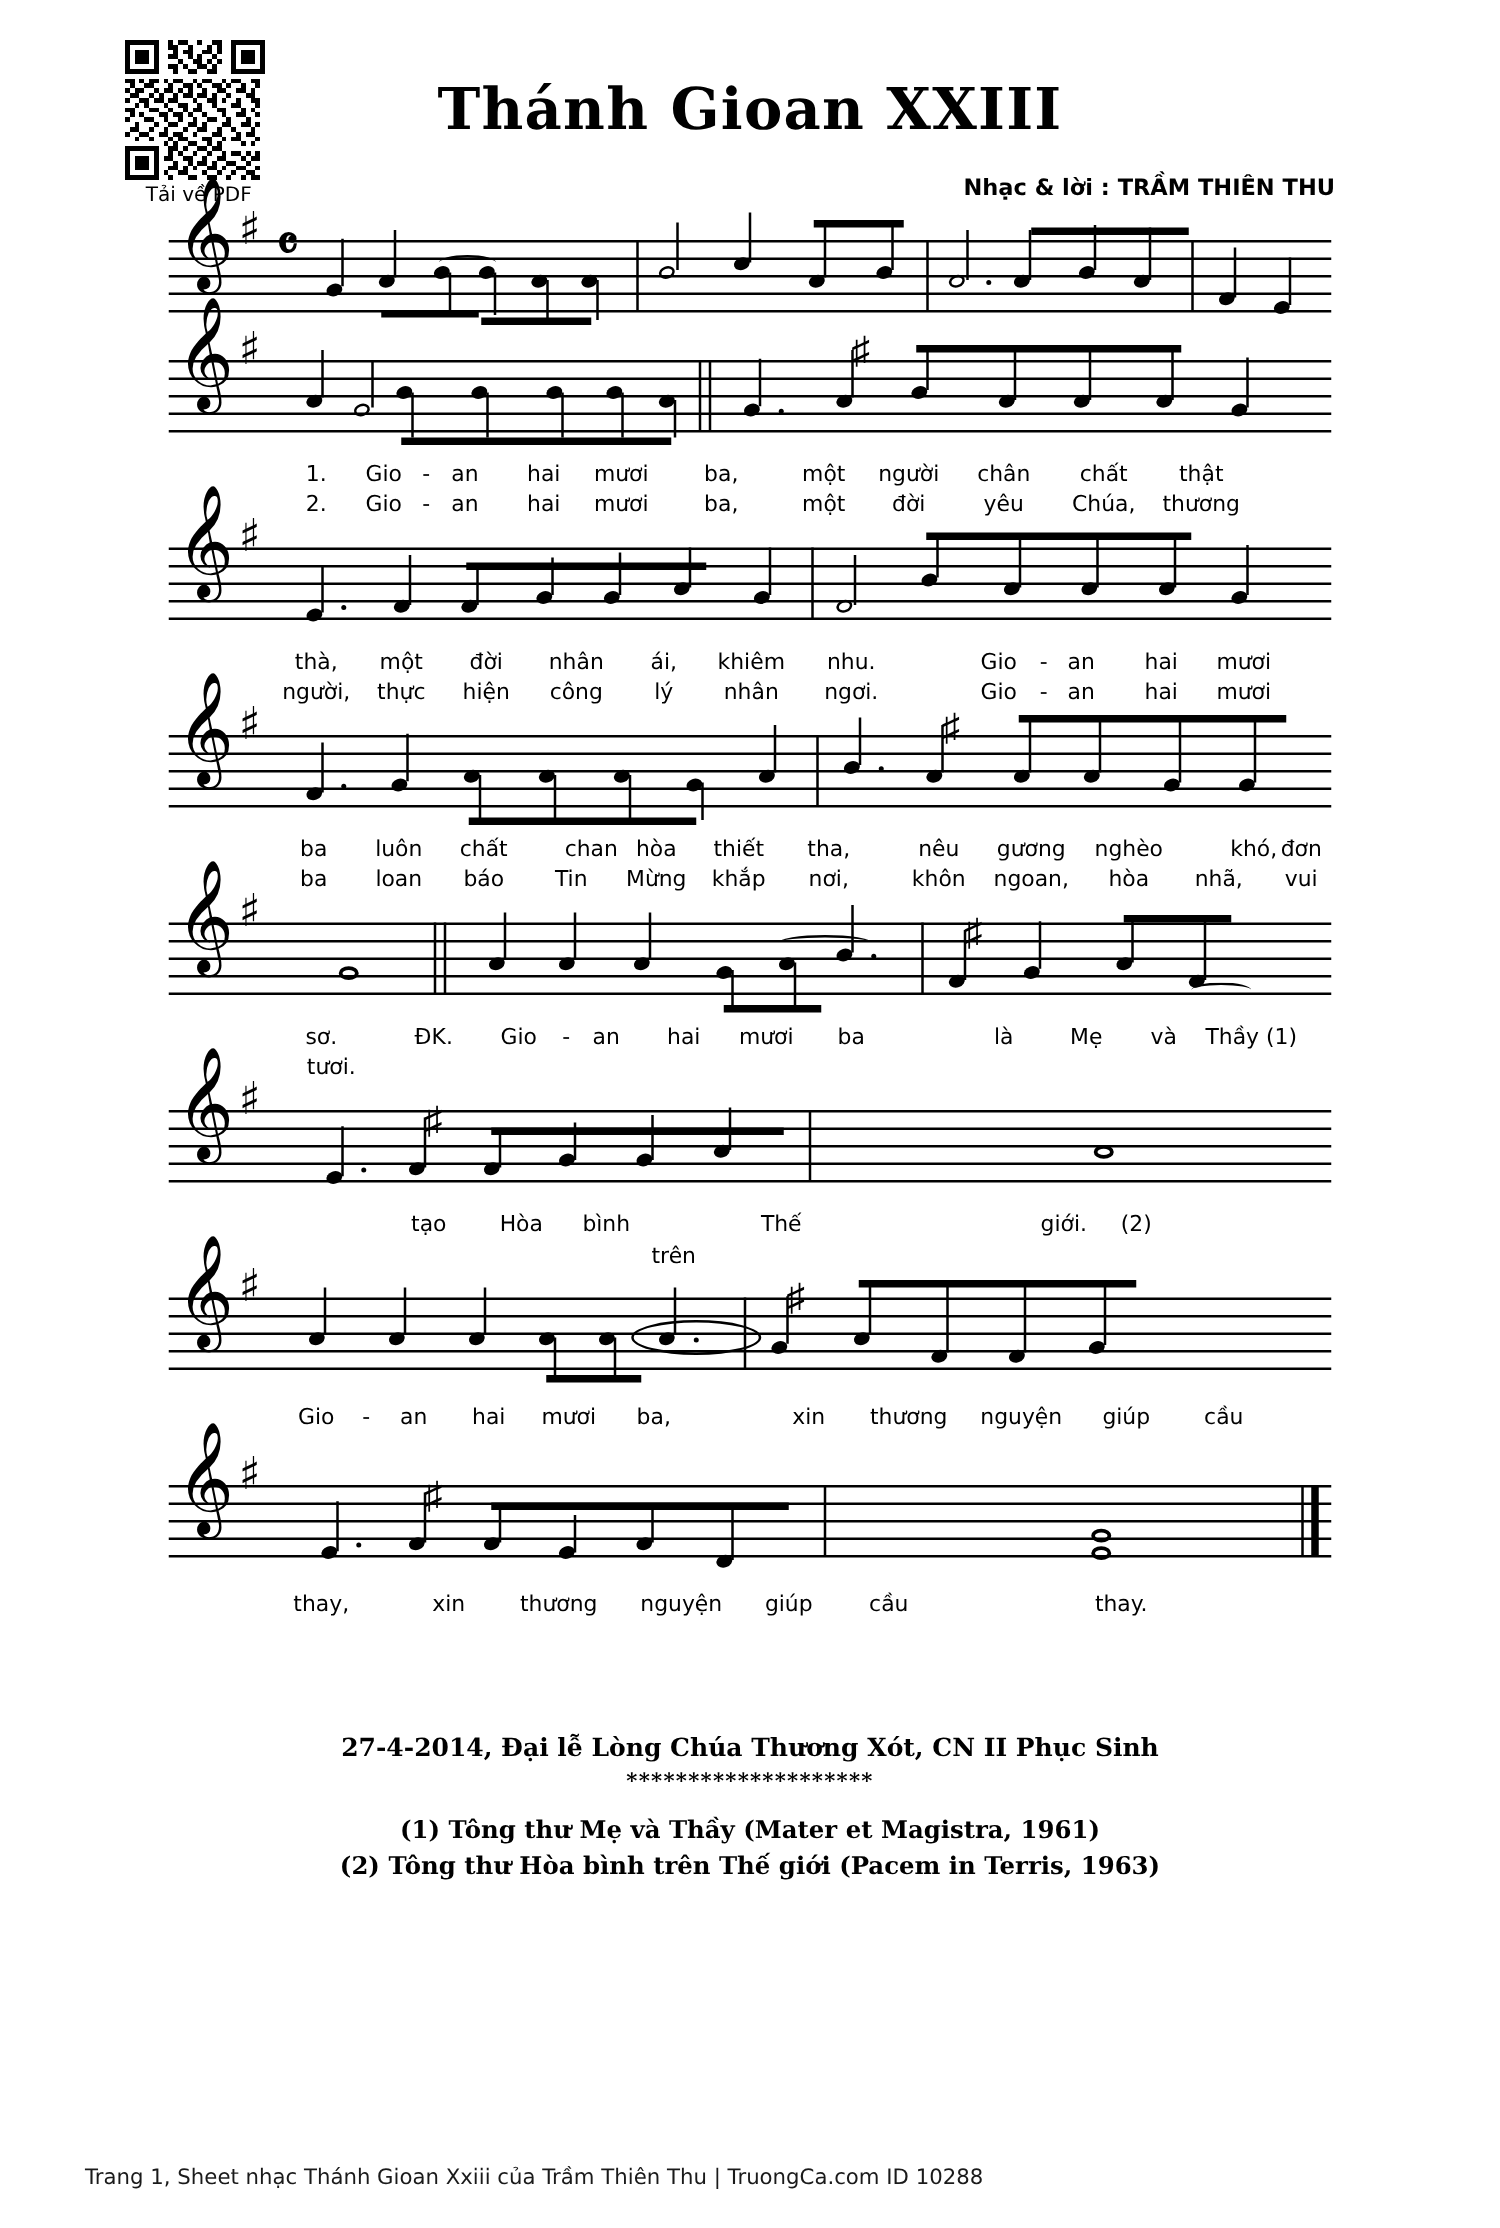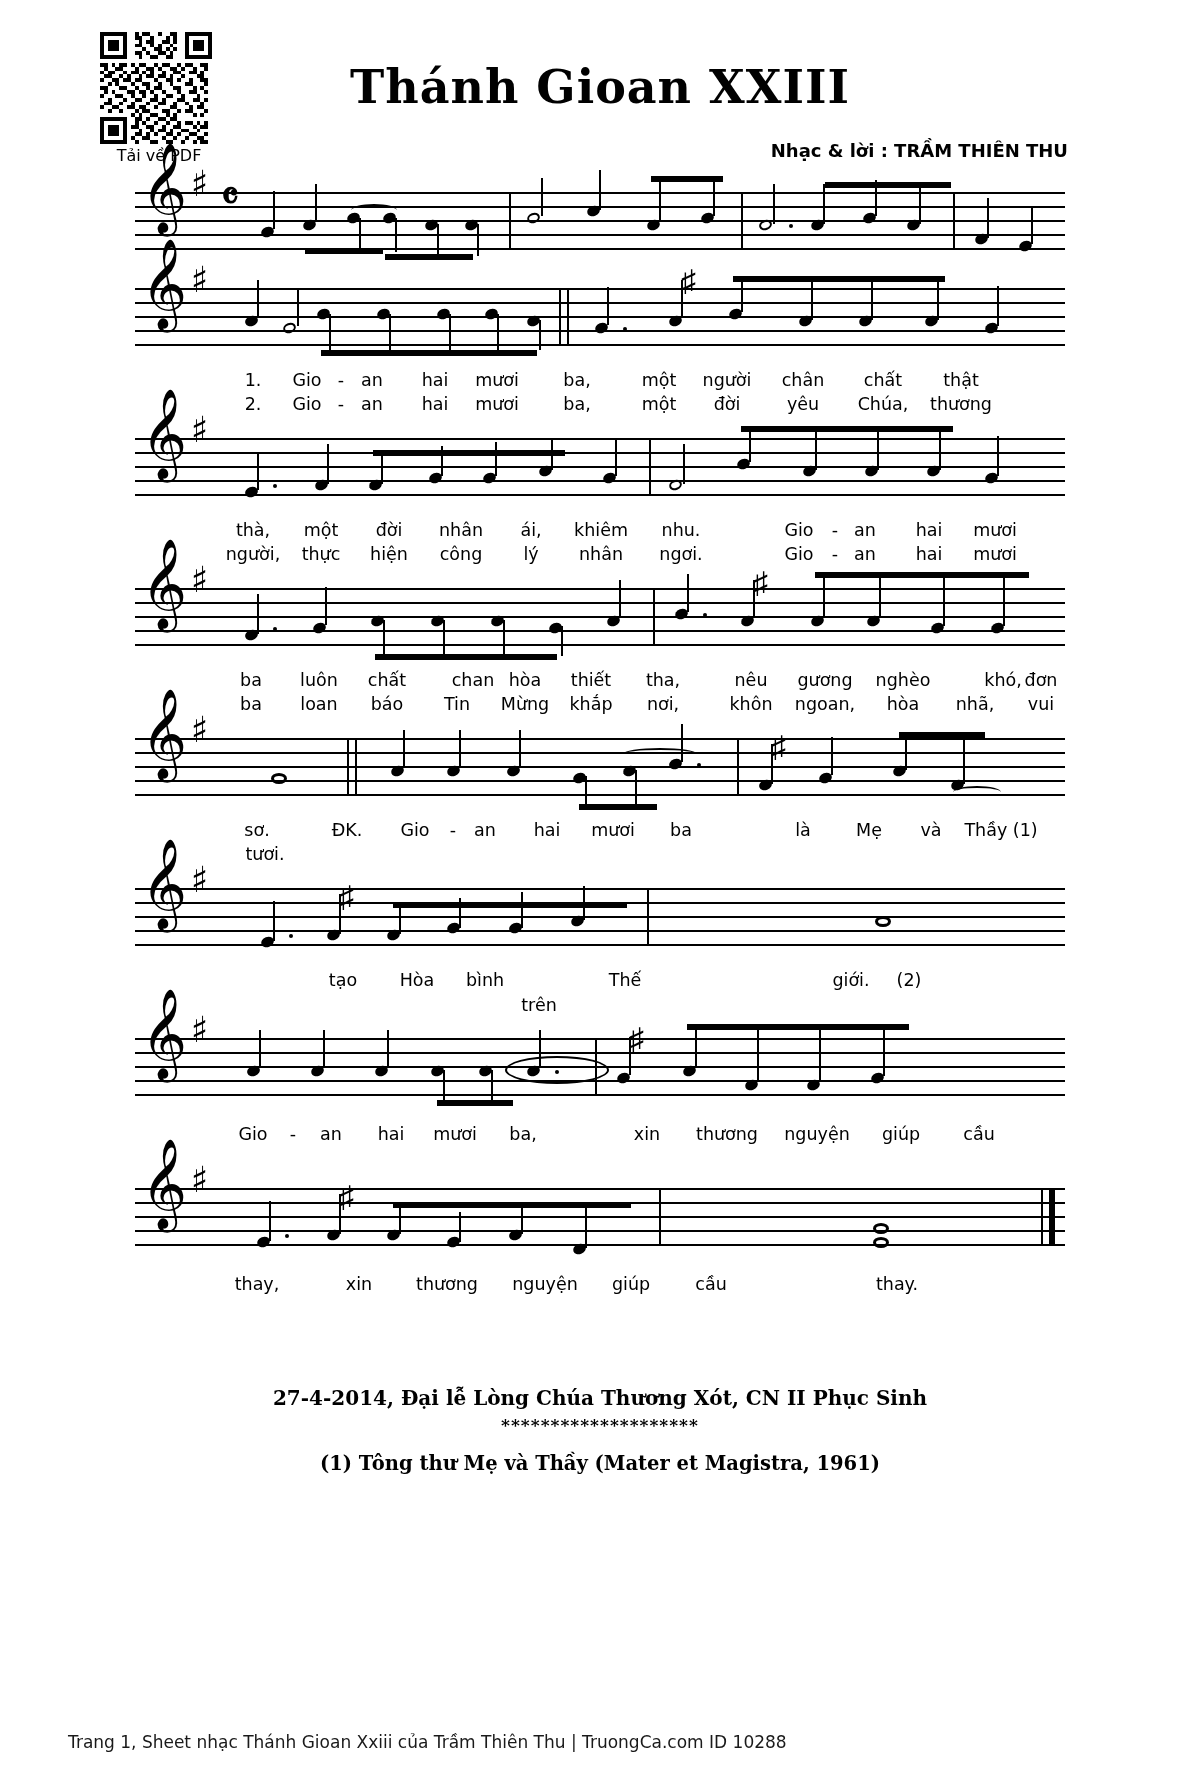--- a/index.html
+++ b/index.html
@@ -951,17 +951,18 @@
     </div>
   </div>
 
   <div class="dedication">
     <div>27-4-2014,  Đại lễ Lòng Chúa Thương Xót, CN II Phục Sinh</div>
   </div>
   <div class="stars">********************</div>
 
   <div class="notes-block">
     <div>(1) Tông thư Mẹ và Thầy (Mater et Magistra, 1961)</div>
+    <div>(2) Tông thư Hòa bình trên Thế giới (Pacem in Terris, 1963)</div>
   </div>
 
 </div>
 
 <div class="footer">Trang 1, Sheet nhạc Thánh Gioan Xxiii của Trầm Thiên Thu  | TruongCa.com ID 10288</div>
 
 </body></html>

